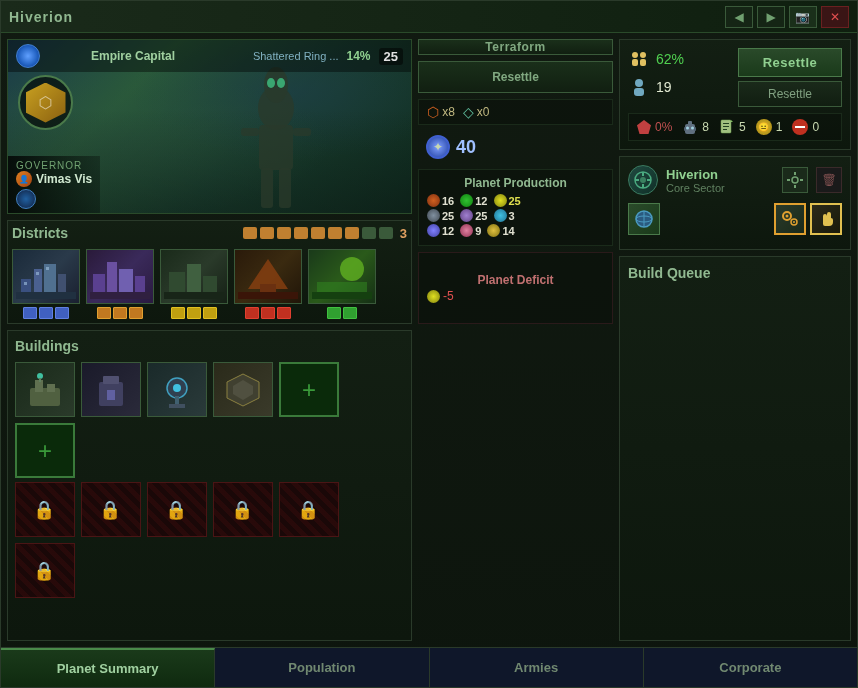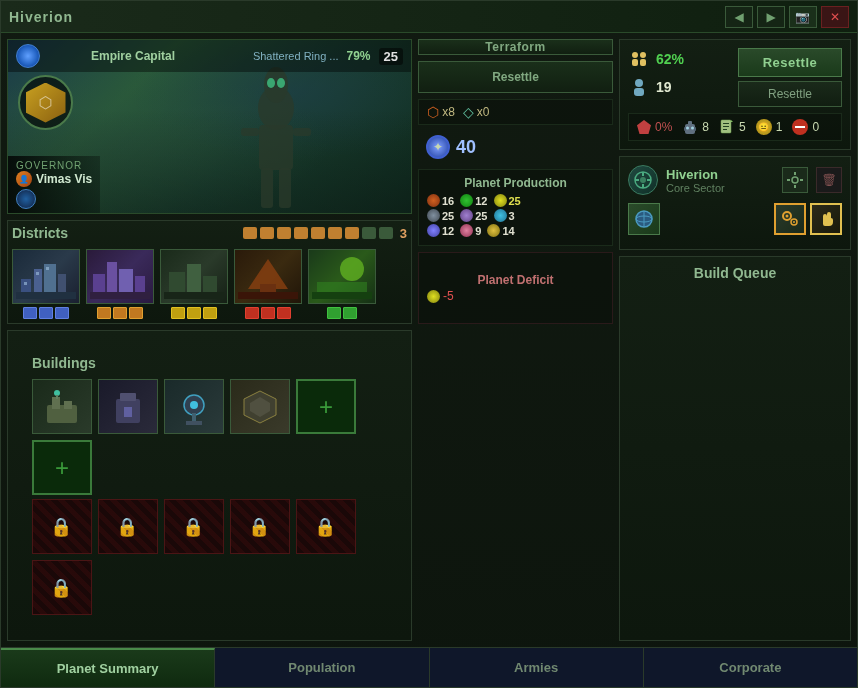--- a/index.html
+++ b/index.html
@@ -277,21 +277,21 @@
     .d-blue { background: #4060c0; border: 1px solid #6080e0; }
     .d-orange { background: #c07820; border: 1px solid #e0a030; }
     .d-yellow { background: #c0a010; border: 1px solid #e0c020; }
     .d-red { background: #c03020; border: 1px solid #e04030; }
     .d-green { background: #30a030; border: 1px solid #40c040; }
 
     
     .buildings-section {
       background: linear-gradient(180deg, #131f13 0%, #0d170d 100%);
       border: 1px solid #2a3a2a;
-      padding: 24px;
+      padding: 7px;
       flex: 1;
     }
     .buildings-grid {
       display: flex;
       gap: 6px;
       flex-wrap: wrap;
       margin-top: 6px;
     }
     .building-slot {
       width: 60px;
@@ -360,21 +360,21 @@
       width: 22px;
       height: 22px;
       display: flex;
       align-items: center;
       justify-content: center;
       font-size: 14px;
     }
     .stat-value {
       color: #e0e8d0;
       font-size: 14px;
-      font-weight: bold;
+      font-weight: normal;
     }
     .stat-value.green { color: #50d050; }
 
     .stats-right {
       display: flex;
       flex-direction: column;
       gap: 4px;
     }
     .btn-decisions {
       background: linear-gradient(180deg, #2a4a2a, #1a3a1a);
@@ -634,21 +634,21 @@
     .build-queue {
       background: linear-gradient(180deg, #131f13 0%, #0d170d 100%);
       border: 1px solid #2a3a2a;
       padding: 8px;
       flex: 1;
     }
     .queue-title {
       color: #90b890;
       font-size: 14px;
       font-weight: bold;
-      text-align: center;
+      text-align: left;
     }
 
     
     .bottom-tabs {
       display: flex;
       background: #0a0f0a;
       border-top: 1px solid #2a3a2a;
       height: 40px;
     }
     .tab-item {
@@ -733,21 +733,21 @@
 
     <div class="col-left">
 
       <div class="planet-header">
         <div class="planet-bg"></div>
 
         <div class="planet-header-top">
           <div class="planet-icon"></div>
           <span class="planet-name">Empire Capital</span>
           <span class="planet-type">Shattered Ring ...</span>
-          <span class="planet-percent">79%</span>
+          <span class="planet-percent">14%</span>
           <span class="planet-num">25</span>
         </div>
 
         <div class="planet-emblem">
           <div class="emblem-inner">
             <span style="font-size:16px; color:#fff8;">⬡</span>
           </div>
         </div>
 
         <div class="alien-silhouette">

